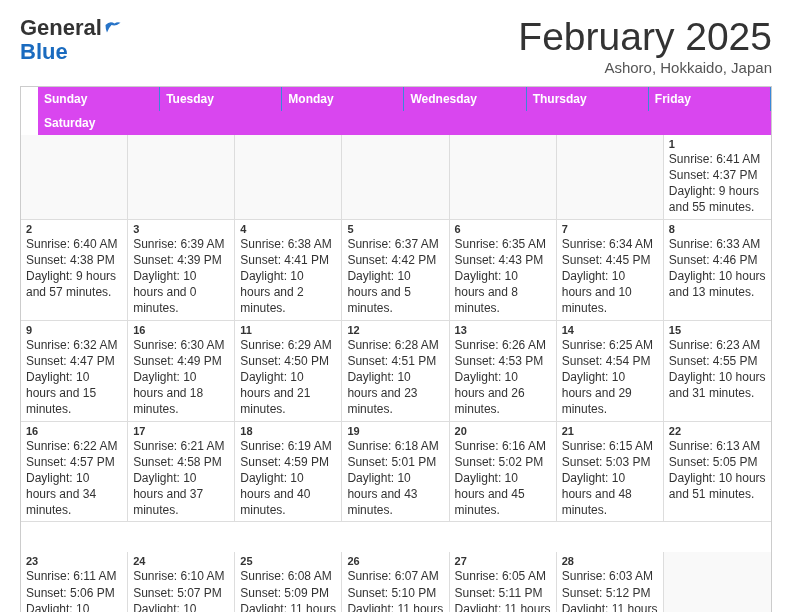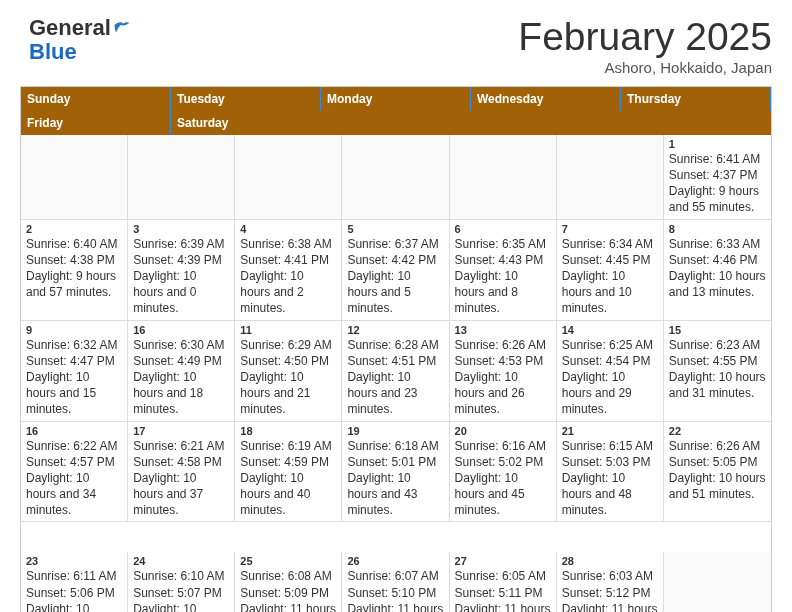--- a/index.html
+++ b/index.html
@@ -24,21 +24,20 @@
       margin-bottom: 10px;
     }
     .logo {
       display: flex;
       align-items: center;
     }
     .logo-text {
       font-size: 22px;
       font-weight: bold;
       line-height: 1.1;
-      margin-left: 9px;
     }
     .logo-general { color: #333; }
     .logo-blue { color: #1a6bbf; }
     .logo-icon {
       width: 18px;
       height: 18px;
       margin-left: 2px;
     }
     .title-block {
       text-align: right;
@@ -54,22 +53,23 @@
       color: #555;
     }
     .calendar {
       flex: 1;
       display: flex;
       flex-direction: column;
       border: 1px solid #ccc;
     }
     .cal-header {
       display: grid;
-      grid-template-columns: repeat(5, 1fr);
-      background: #a16207;
+      grid-template-columns: repeat(6, 1fr);
+      background: #d946ef;
+      margin-left: 17px;
     }
     .cal-header-cell {
       color: #fff;
       font-size: 12px;
       font-weight: bold;
       padding: 5px 6px;
       border-right: 1px solid #3a88d8;
     }
     .cal-header-cell:last-child { border-right: none; }
     .cal-body {
@@ -279,21 +279,21 @@
 Daylight: 10 hours and 45 minutes.</div>
           </div>
           <div class="cal-cell">
             <span class="day-num">21</span>
             <div class="day-info">Sunrise: 6:15 AM
 Sunset: 5:03 PM
 Daylight: 10 hours and 48 minutes.</div>
           </div>
           <div class="cal-cell">
             <span class="day-num">22</span>
-            <div class="day-info">Sunrise: 6:26 AM
+            <div class="day-info">Sunrise: 6:13 AM
 Sunset: 5:05 PM
 Daylight: 10 hours and 51 minutes.</div>
           </div>
         </div>
         <div class="cal-row">
           <div class="cal-cell">
             <span class="day-num">23</span>
             <div class="day-info">Sunrise: 6:11 AM
 Sunset: 5:06 PM
 Daylight: 10 hours and 54 minutes.</div>

